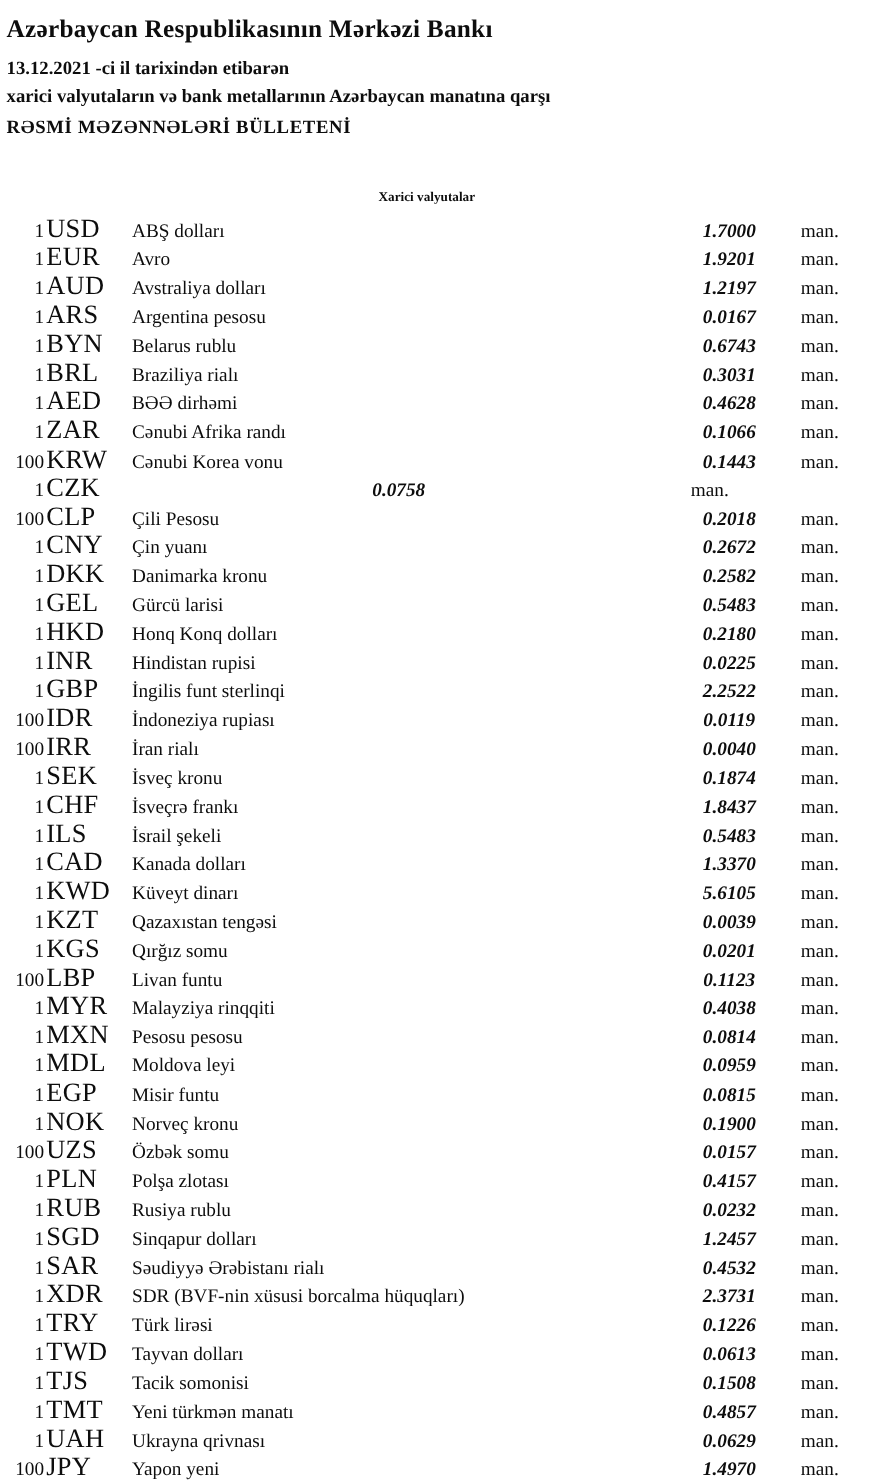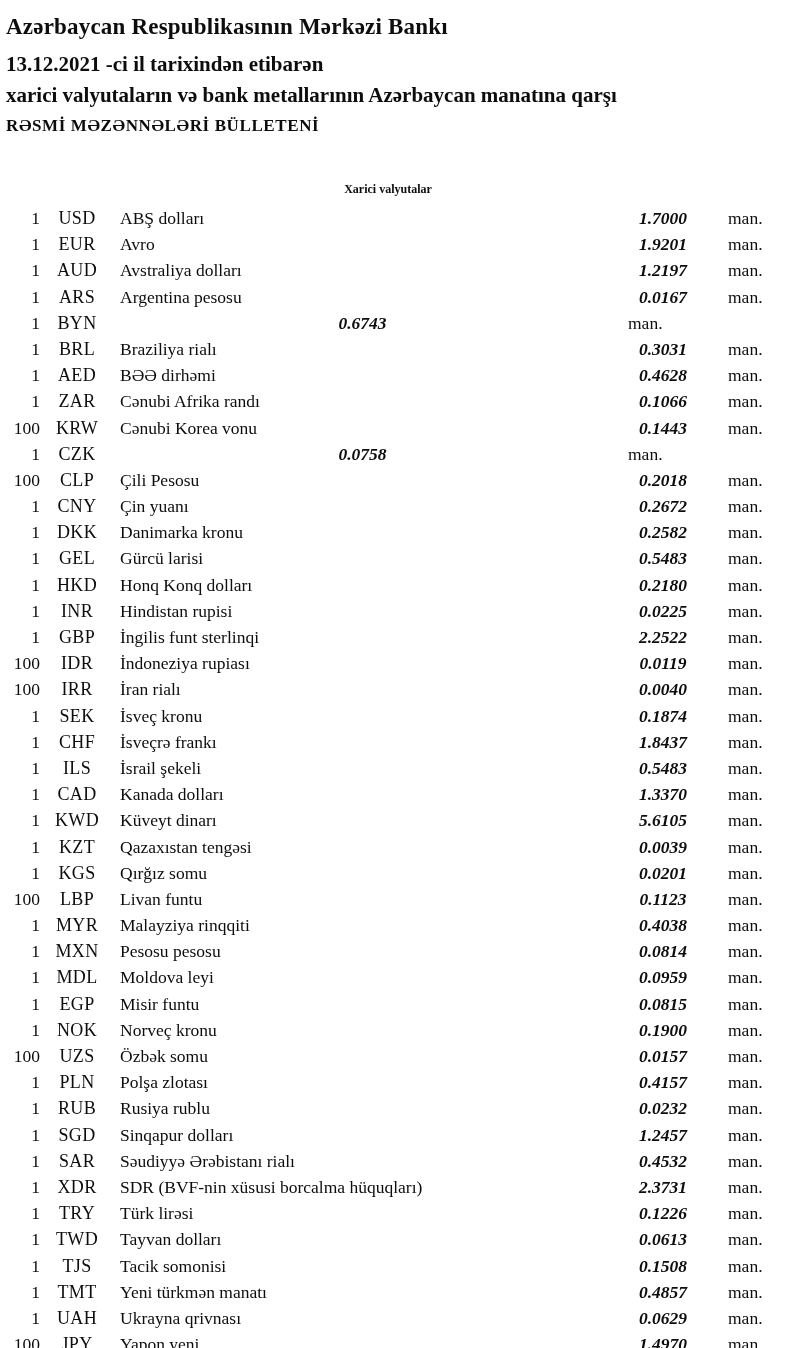--- a/index.html
+++ b/index.html
@@ -15,21 +15,21 @@
     padding: 10px 30px 10px 6px;
   }
   .header { }
   .title {
     font-size: 23px;
     font-weight: bold;
     margin: 4px 0 12px 0;
     letter-spacing: 0.2px;
   }
   .hline {
-    font-size: 21px;
+    font-size: 17px;
     font-weight: bold;
     margin: 6px 0;
   }
   .bulletin {
     font-size: 17px;
     font-weight: bold;
     letter-spacing: 0.6px;
     margin: 8px 0;
   }
   .section-title {
@@ -41,21 +41,21 @@
   .table { margin-top: 8px; }
   .row {
     display: grid;
     grid-template-columns: 36px 70px 1fr 100px 57px;
     align-items: baseline;
     height: 26.2px;
     font-size: 17.5px;
     line-height: 26.2px;
   }
   .cell-qty  { text-align: right; padding-right: 2px; }
-  .cell-code { text-align: center; font-size: 18px; letter-spacing: 0.3px; }
+  .cell-code { text-align: left; font-size: 24px; letter-spacing: 0.3px; }
   .cell-name { padding-left: 8px; white-space: nowrap; }
   .cell-rate { text-align: center; font-weight: bold; font-style: italic; }
   .cell-unit { padding-left: 15px; }
 </style>
 </head>
 <body>
 
 <div class="page">
 
   <div class="header">
@@ -96,20 +96,21 @@
       <span class="cell-qty">1</span>
       <span class="cell-code">ARS</span>
       <span class="cell-name">Argentina pesosu</span>
       <span class="cell-rate">0.0167</span>
       <span class="cell-unit">man.</span>
     </div>
 
     <div class="row">
       <span class="cell-qty">1</span>
       <span class="cell-code">BYN</span>
+      <span class="cell-name">Belarus rublu</span>
       <span class="cell-rate">0.6743</span>
       <span class="cell-unit">man.</span>
     </div>
 
     <div class="row">
       <span class="cell-qty">1</span>
       <span class="cell-code">BRL</span>
       <span class="cell-name">Braziliya rialı</span>
       <span class="cell-rate">0.3031</span>
       <span class="cell-unit">man.</span>

